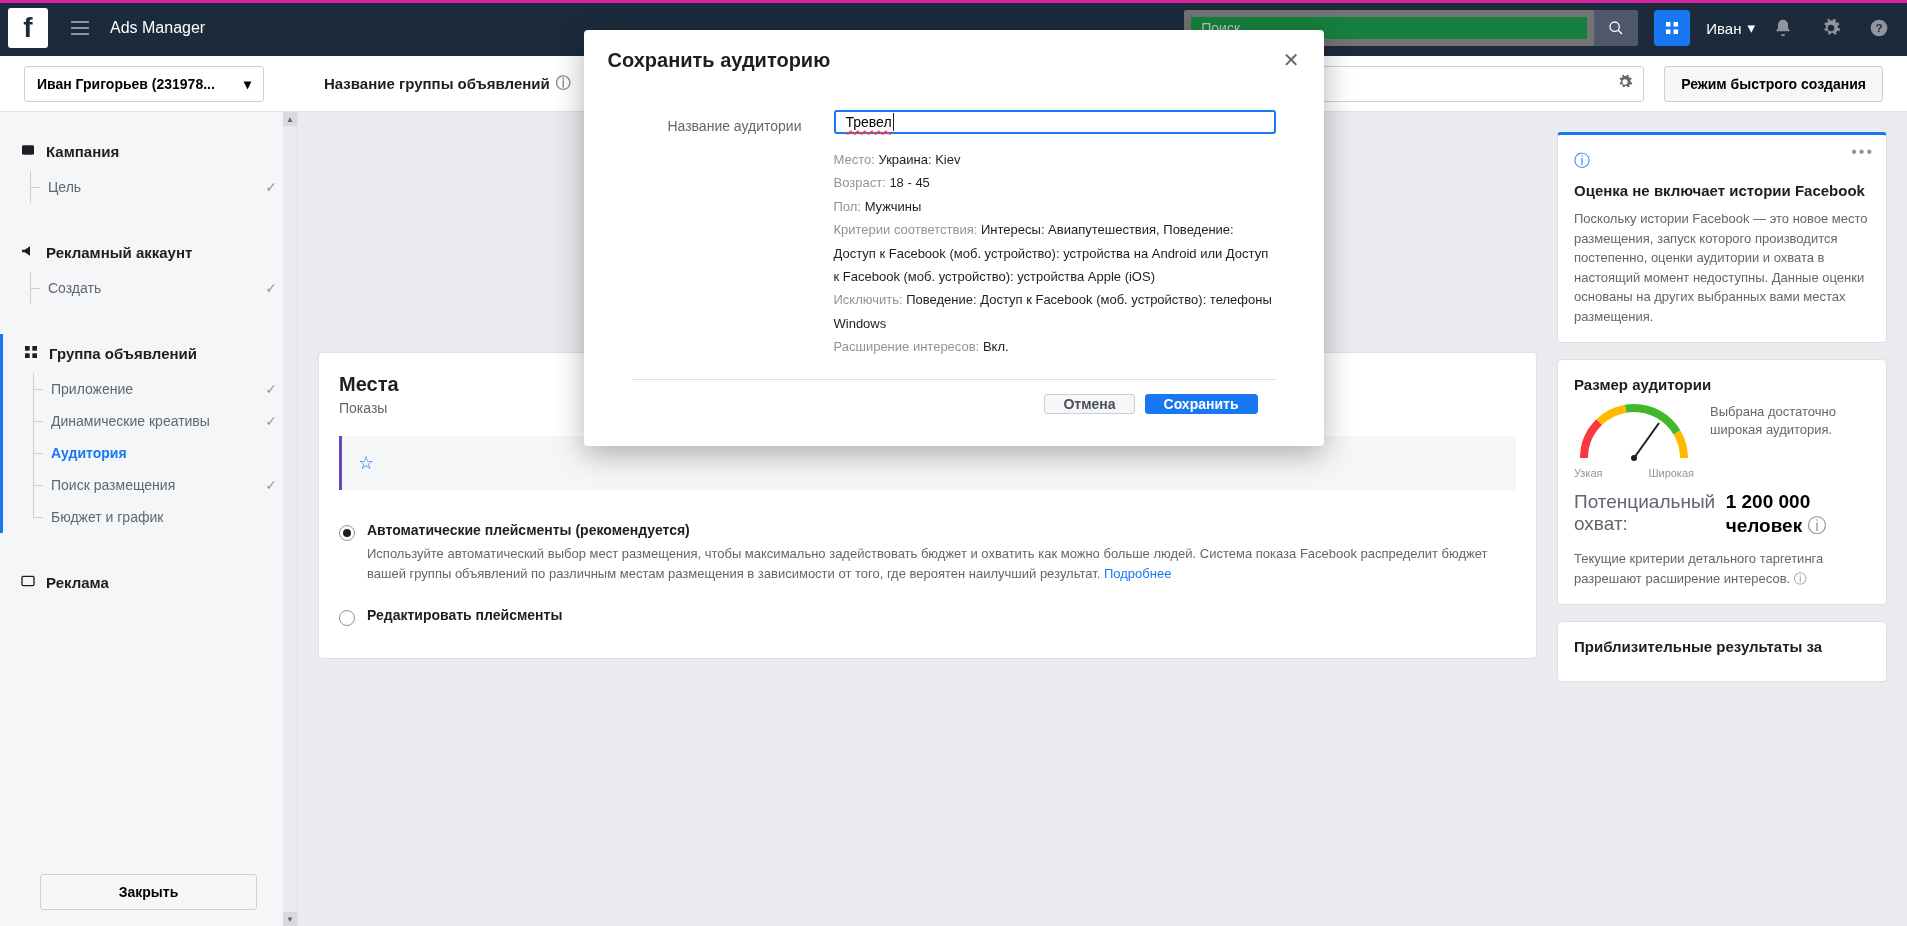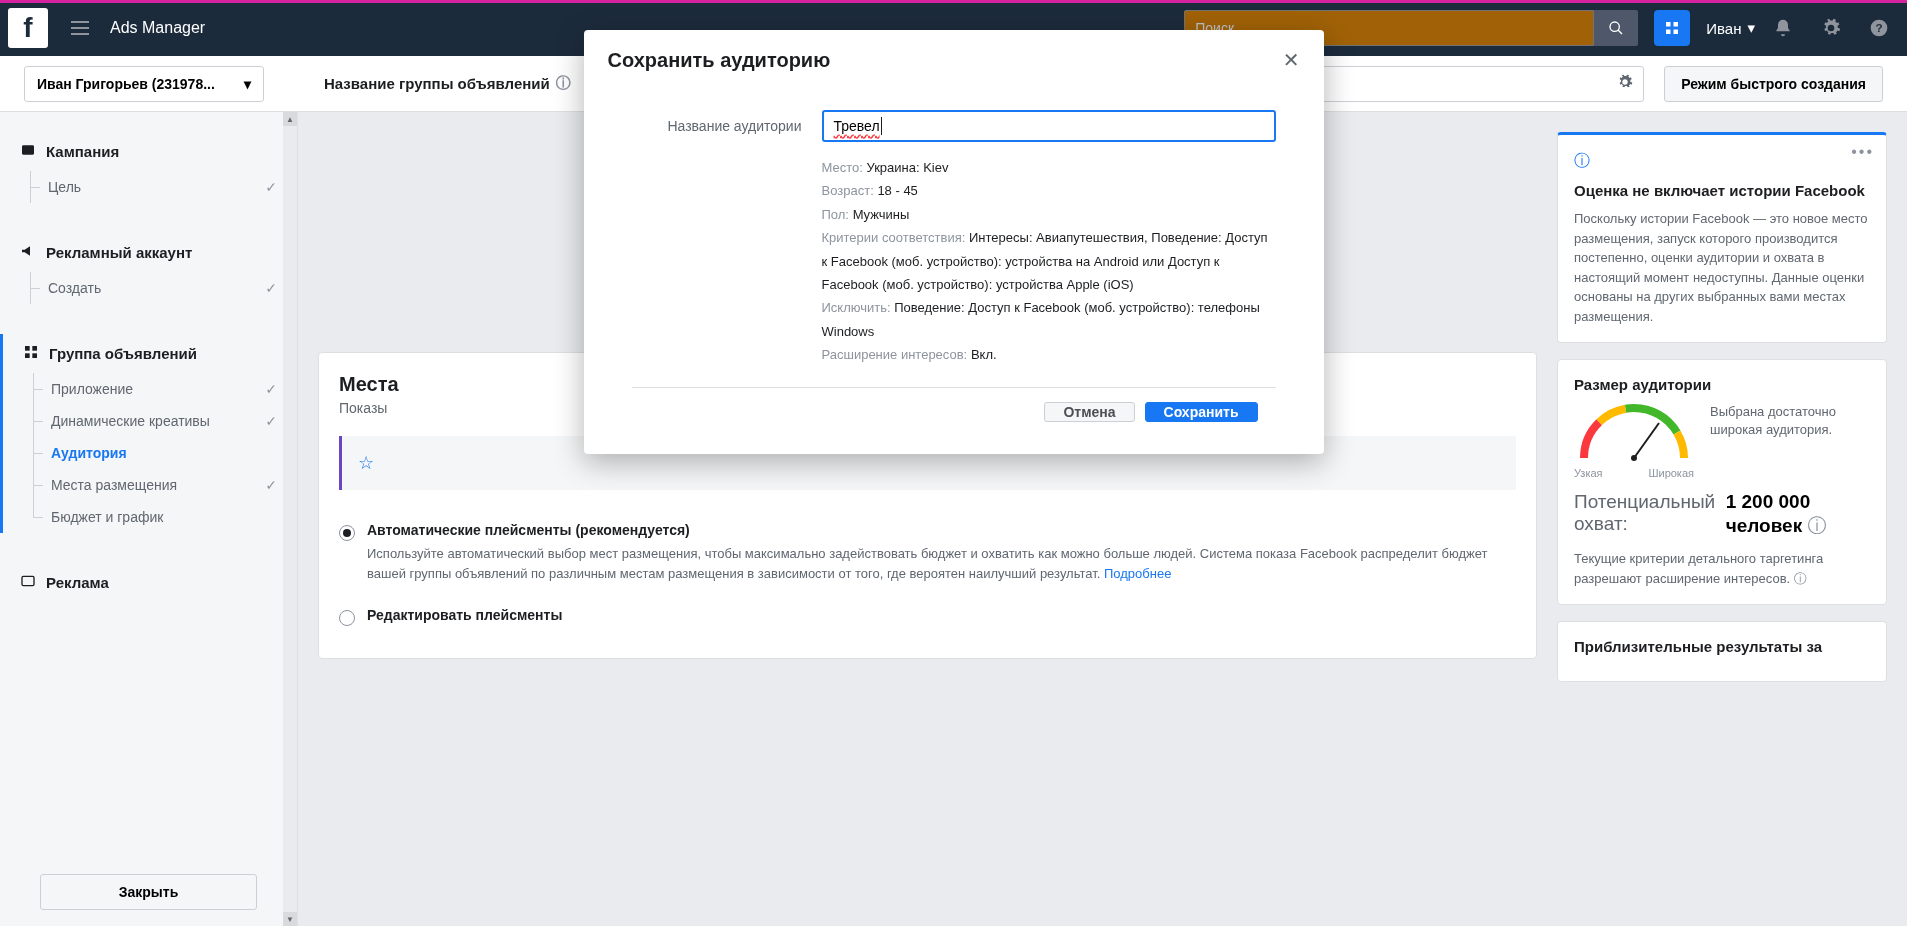--- a/index.html
+++ b/index.html
@@ -6,21 +6,21 @@
 body { background: #e9ebee; overflow: hidden; width: 1907px; height: 926px; position: relative; }
 
 
 .topbar { height: 56px; background: #1c2b3c; display: flex; align-items: center; color: #fff; padding: 0 8px; }
 .fb-logo { width: 40px; height: 40px; background: #fff; color: #1c2b3c; display:flex; align-items:center; justify-content:center; font-weight: bold; font-size: 28px; border-radius: 3px; margin-right: 12px; }
 .hamburger { width: 40px; display:flex; flex-direction:column; gap:4px; justify-content:center; align-items:center; cursor:pointer; margin-right: 10px; }
 .hamburger span { display:block; width:18px; height:2px; background:#90949c; }
 .app-title { font-size: 16px; color: #fff; }
 .topbar-spacer { flex:1; }
 .search-wrap { display:flex; align-items:center; }
-.search-input { width: 410px; height: 36px; background:#a16207; border:1px solid #737373; color:#fff; padding: 0 10px; font-size: 14px; border-radius: 2px 0 0 2px; }
+.search-input { width: 410px; height: 36px; background:#15803d; border:7px solid #737373; color:#fff; padding: 0 10px; font-size: 14px; border-radius: 2px 0 0 2px; }
 .search-input::placeholder { color: #bec3c9; }
 .search-btn { width: 44px; height: 36px; background:#4e586a; border:none; color:#fff; display:flex; align-items:center; justify-content:center; border-radius: 0 2px 2px 0; cursor:pointer; }
 .biz-icon { width: 36px; height: 36px; background:#1877f2; margin-left: 16px; border-radius:4px; display:flex; align-items:center; justify-content:center; color:#fff; font-weight:bold; }
 .user-menu { margin-left: 16px; color:#fff; font-size: 15px; display:flex; align-items:center; gap:6px; cursor:pointer; }
 .top-icon { width: 40px; height: 40px; display:flex; align-items:center; justify-content:center; color:#90949c; cursor:pointer; margin-left: 8px; }
 
 
 .subheader { height: 56px; background:#fff; border-bottom:1px solid #dddfe2; display:flex; align-items:center; padding: 0 24px; }
 .account-selector { border:1px solid #ccd0d5; border-radius:3px; height:36px; padding:0 12px; display:flex; align-items:center; gap:8px; font-size:14px; font-weight:600; cursor:pointer; min-width: 240px; justify-content:space-between; }
 .subheader-spacer { width: 60px; }
@@ -82,24 +82,24 @@
 .aud-flex { display:flex; gap:16px; align-items:flex-start; }
 .aud-status-text { font-size:13px; color:#606770; line-height:1.4; flex:1; }
 
 
 .modal-overlay { position:absolute; inset:0; display:flex; align-items:flex-start; justify-content:center; padding-top:30px; pointer-events:none; }
 .modal { width: 740px; background:#fff; border-radius:4px; box-shadow: 0 8px 30px rgba(0,0,0,.3); pointer-events:auto; }
 .modal-header { padding: 18px 24px; display:flex; align-items:center; justify-content:space-between; }
 .modal-title { font-size:20px; font-weight:700; color:#1c1e21; }
 .modal-close { font-size:20px; color:#606770; cursor:pointer; background:none; border:none; }
 .modal-body { padding: 12px 48px 20px 48px; }
-.form-row { display:flex; gap:20px; margin-top:8px; }
+.form-row { display:flex; gap:32px; margin-top:8px; }
 .form-label { width: 170px; text-align:right; font-size:14px; color:#606770; padding-top:8px; flex-shrink:0; }
 .form-field { flex:1; }
-.input-display { width:100%; height:32px; border:2px solid #1877f2; border-radius:3px; padding:0 10px; font-size:14px; display:flex; align-items:center; }
+.input-display { width:100%; height:24px; border:2px solid #1877f2; border-radius:3px; padding:0 10px; font-size:14px; display:flex; align-items:center; }
 .input-display span.cursor { display:inline-block; width:1px; height:18px; background:#1c1e21; margin-left:1px; }
 .details { margin-top:14px; font-size:13px; line-height:1.8; }
 .details .key { color:#8d949e; }
 .details .val { color:#1c1e21; }
 .modal-footer { border-top:1px solid #dddfe2; padding:14px 18px; display:flex; justify-content:flex-end; gap:10px; margin: 0 48px 18px 48px; }
 .btn { height:20px; padding:0 18px; border-radius:3px; font-size:14px; font-weight:600; cursor:pointer; }
 .btn-secondary { background:#f5f6f7; border:1px solid #ccd0d5; color:#4b4f56; }
 .btn-primary { background:#1877f2; border:1px solid #1877f2; color:#fff; }
 
 .redpink-line { height:3px; background:#d6249f; position:absolute; top:0; left:0; right:0; }
@@ -234,21 +234,21 @@
           <span class="tree"></span>
           <span>Динамические креативы</span>
           <span class="side-check">✓</span>
         </div>
         <div class="side-item active">
           <span class="tree"></span>
           <span>Аудитория</span>
         </div>
         <div class="side-item">
           <span class="tree"></span>
-          <span>Места размещения</span>
+          <span>Поиск размещения</span>
           <span class="side-check">✓</span>
         </div>
         <div class="side-item">
           <span class="tree"></span>
           <span>Бюджет и график</span>
         </div>
       </div>
       <div class="side-gap"></div>
 
       <div class="side-section-title">

